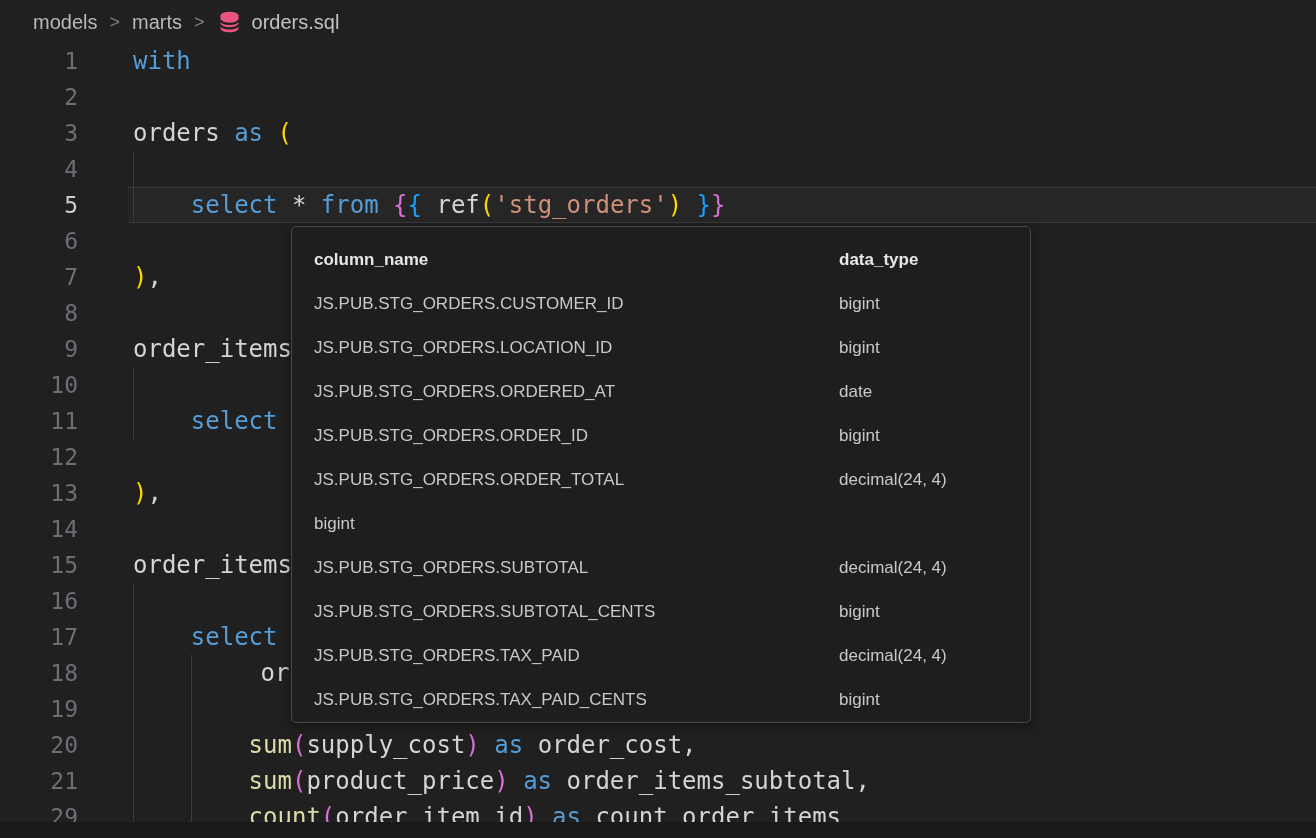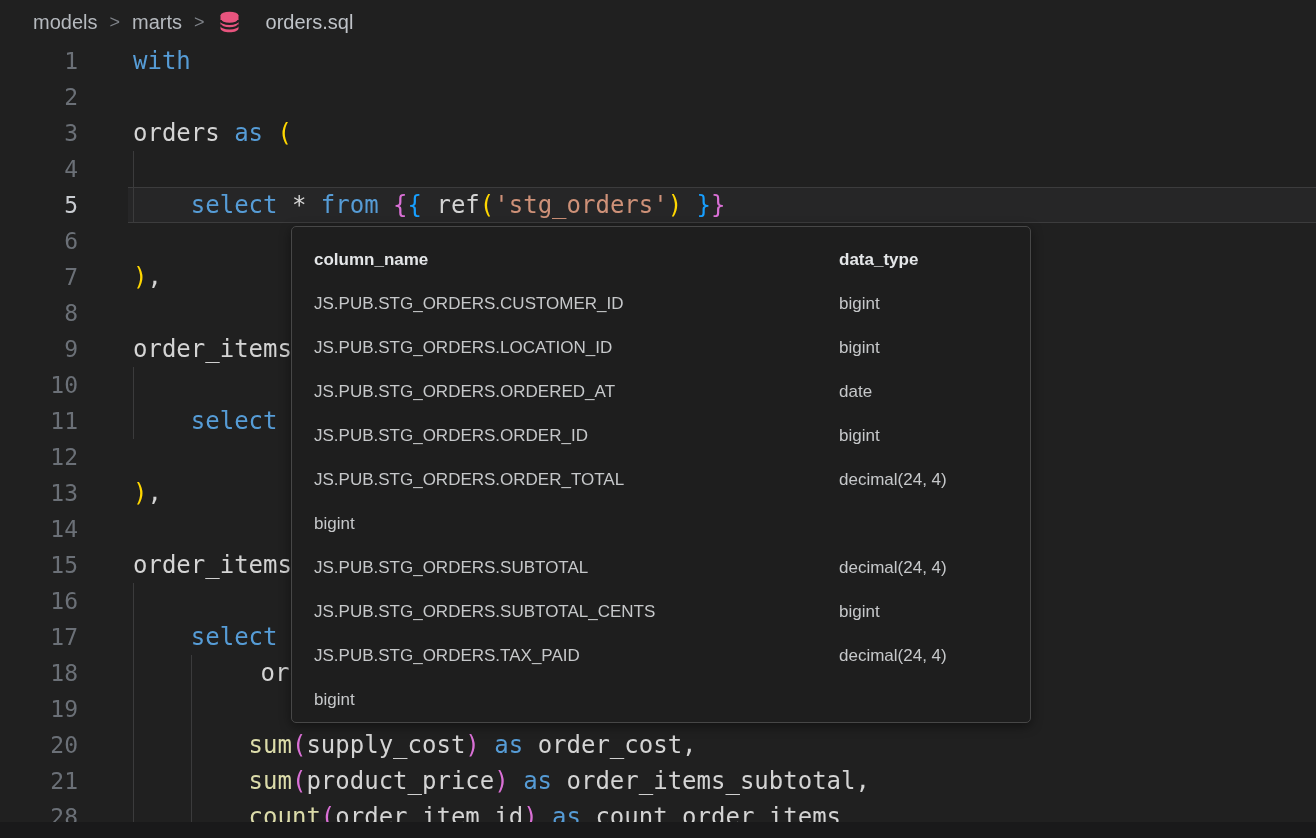--- a/index.html
+++ b/index.html
@@ -9,21 +9,21 @@
     font-family:"Liberation Sans",sans-serif;
   }
   
   .breadcrumb{
     position:absolute;top:0;left:0;right:0;height:44px;
     display:flex;align-items:center;padding-left:33px;gap:12px;
     font-size:20px;color:#b5b9be;z-index:3;
   }
   .crumb{cursor:default;}
   .crumb-sep{color:#7f8389;font-size:18px;}
-  .file-crumb{display:flex;align-items:center;gap:24px;color:#bfc3c8;}
+  .file-crumb{display:flex;align-items:center;gap:10px;color:#bfc3c8;}
   .db-icon-svg{display:block;}
   
   .editor{position:absolute;top:43px;left:0;right:0;bottom:0;}
   .indent-guide{position:absolute;width:1px;background:#3b3b3c;z-index:2;}
   .line-row{position:relative;height:36px;}
   .line-row.current::before{
     content:"";position:absolute;left:128px;right:0;top:0;bottom:0;
     background:#262627;border-top:1px solid #3c3c3d;border-bottom:1px solid #3c3c3d;
     box-sizing:border-box;z-index:0;
   }
@@ -163,21 +163,21 @@
       </div>
       <div class="line-row">
         <div class="gutter-num">20</div>
         <div class="code-text"><span style="color: rgb(212, 212, 212);">        </span><span style="color: rgb(220, 220, 170);">sum</span><span style="color: rgb(218, 112, 214);">(</span><span style="color: rgb(212, 212, 212);">supply_cost</span><span style="color: rgb(218, 112, 214);">)</span><span style="color: rgb(212, 212, 212);"> </span><span style="color: rgb(86, 156, 214);">as</span><span style="color: rgb(212, 212, 212);"> </span><span style="color: rgb(212, 212, 212);">order_cost,</span></div>
       </div>
       <div class="line-row">
         <div class="gutter-num">21</div>
         <div class="code-text"><span style="color: rgb(212, 212, 212);">        </span><span style="color: rgb(220, 220, 170);">sum</span><span style="color: rgb(218, 112, 214);">(</span><span style="color: rgb(212, 212, 212);">product_price</span><span style="color: rgb(218, 112, 214);">)</span><span style="color: rgb(212, 212, 212);"> </span><span style="color: rgb(86, 156, 214);">as</span><span style="color: rgb(212, 212, 212);"> </span><span style="color: rgb(212, 212, 212);">order_items_subtotal,</span></div>
       </div>
       <div class="line-row">
-        <div class="gutter-num">28</div>
+        <div class="gutter-num">29</div>
         <div class="code-text"><span style="color: rgb(212, 212, 212);">        </span><span style="color: rgb(220, 220, 170);">count</span><span style="color: rgb(218, 112, 214);">(</span><span style="color: rgb(212, 212, 212);">order_item_id</span><span style="color: rgb(218, 112, 214);">)</span><span style="color: rgb(212, 212, 212);"> </span><span style="color: rgb(86, 156, 214);">as</span><span style="color: rgb(212, 212, 212);"> </span><span style="color: rgb(212, 212, 212);">count_order_items</span></div>
       </div>
     </div>
 </div>
 
 <div class="popup">
   <div class="popup-row header">
     <div class="col-name">column_name</div>
     <div class="col-type">data_type</div>
   </div>
@@ -211,18 +211,19 @@
       </div>
       <div class="popup-row">
         <div class="col-name">JS.PUB.STG_ORDERS.SUBTOTAL_CENTS</div>
         <div class="col-type">bigint</div>
       </div>
       <div class="popup-row">
         <div class="col-name">JS.PUB.STG_ORDERS.TAX_PAID</div>
         <div class="col-type">decimal(24, 4)</div>
       </div>
       <div class="popup-row">
+        <div class="col-name">JS.PUB.STG_ORDERS.TAX_PAID_CENTS</div>
         <div class="col-type">bigint</div>
       </div>
     </div>
 </div>
 
 <div class="panel-strip"></div>
 
 </body></html>

